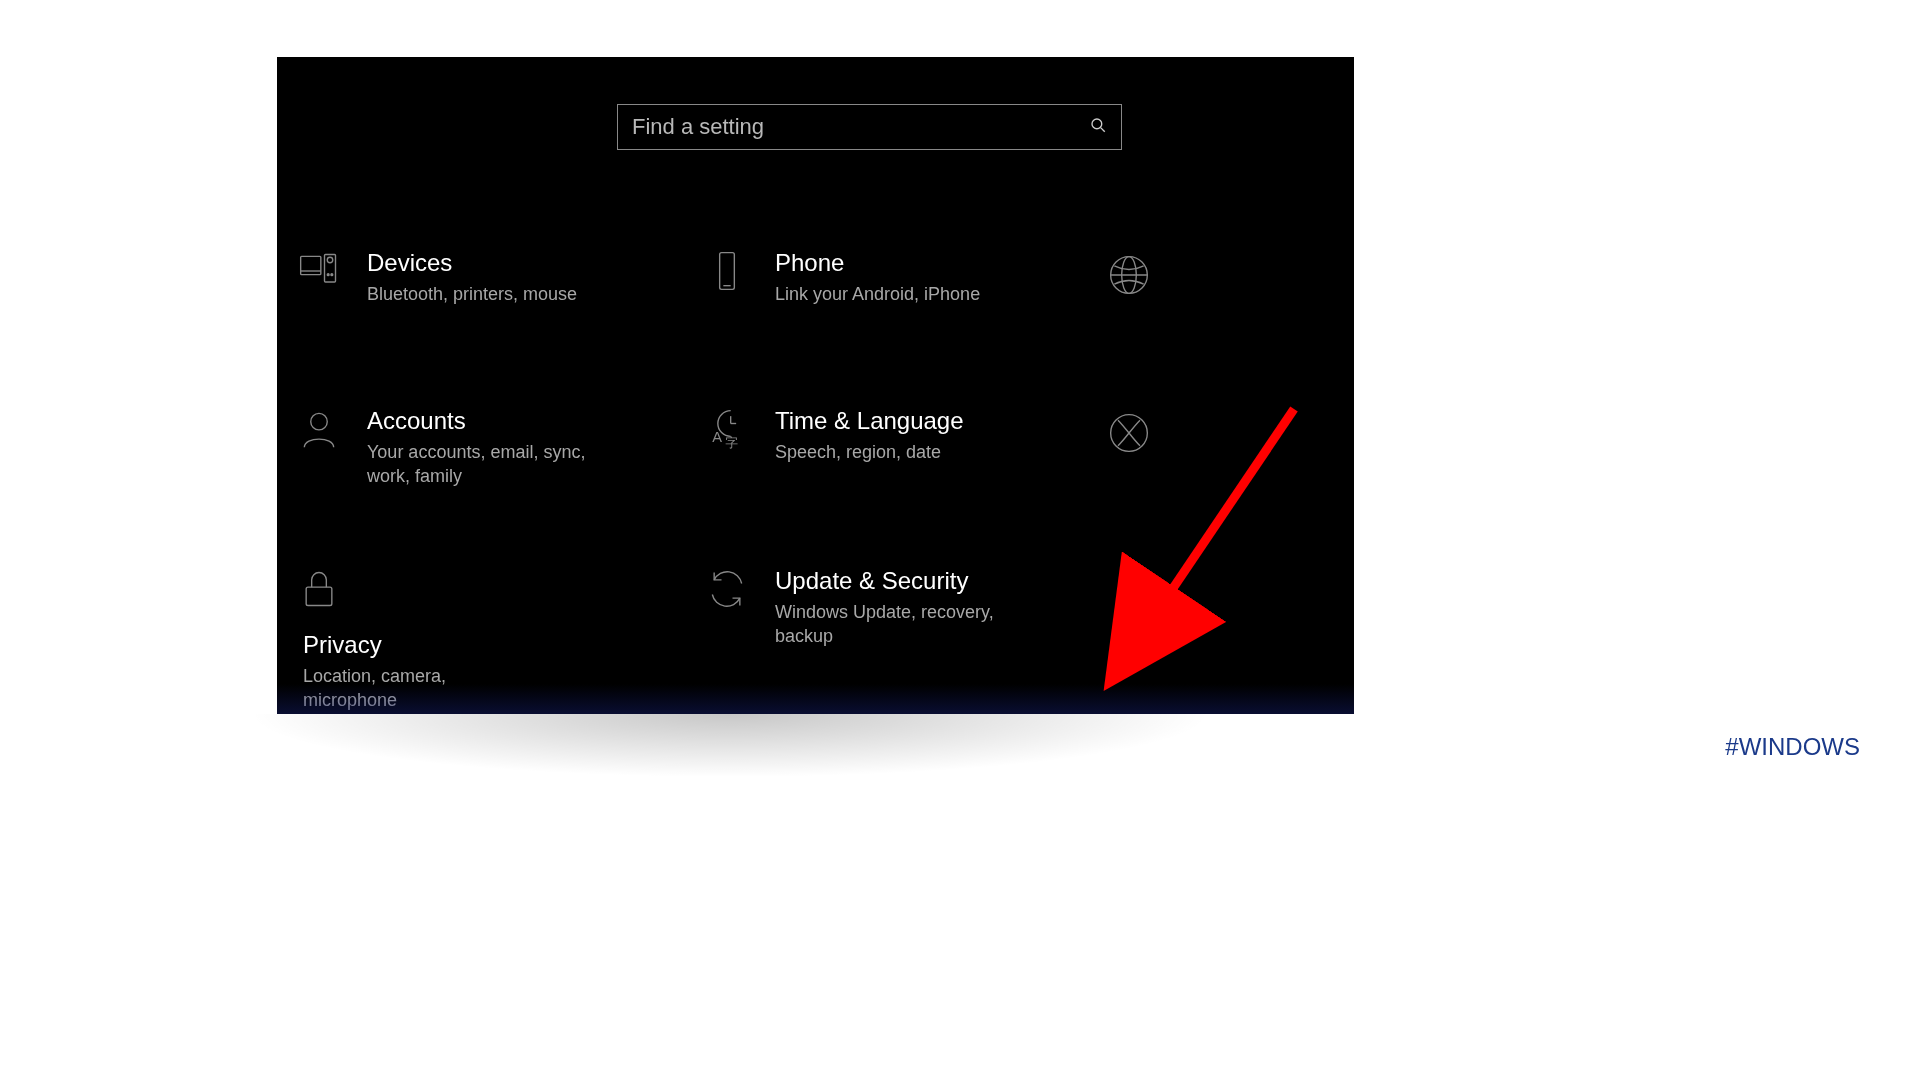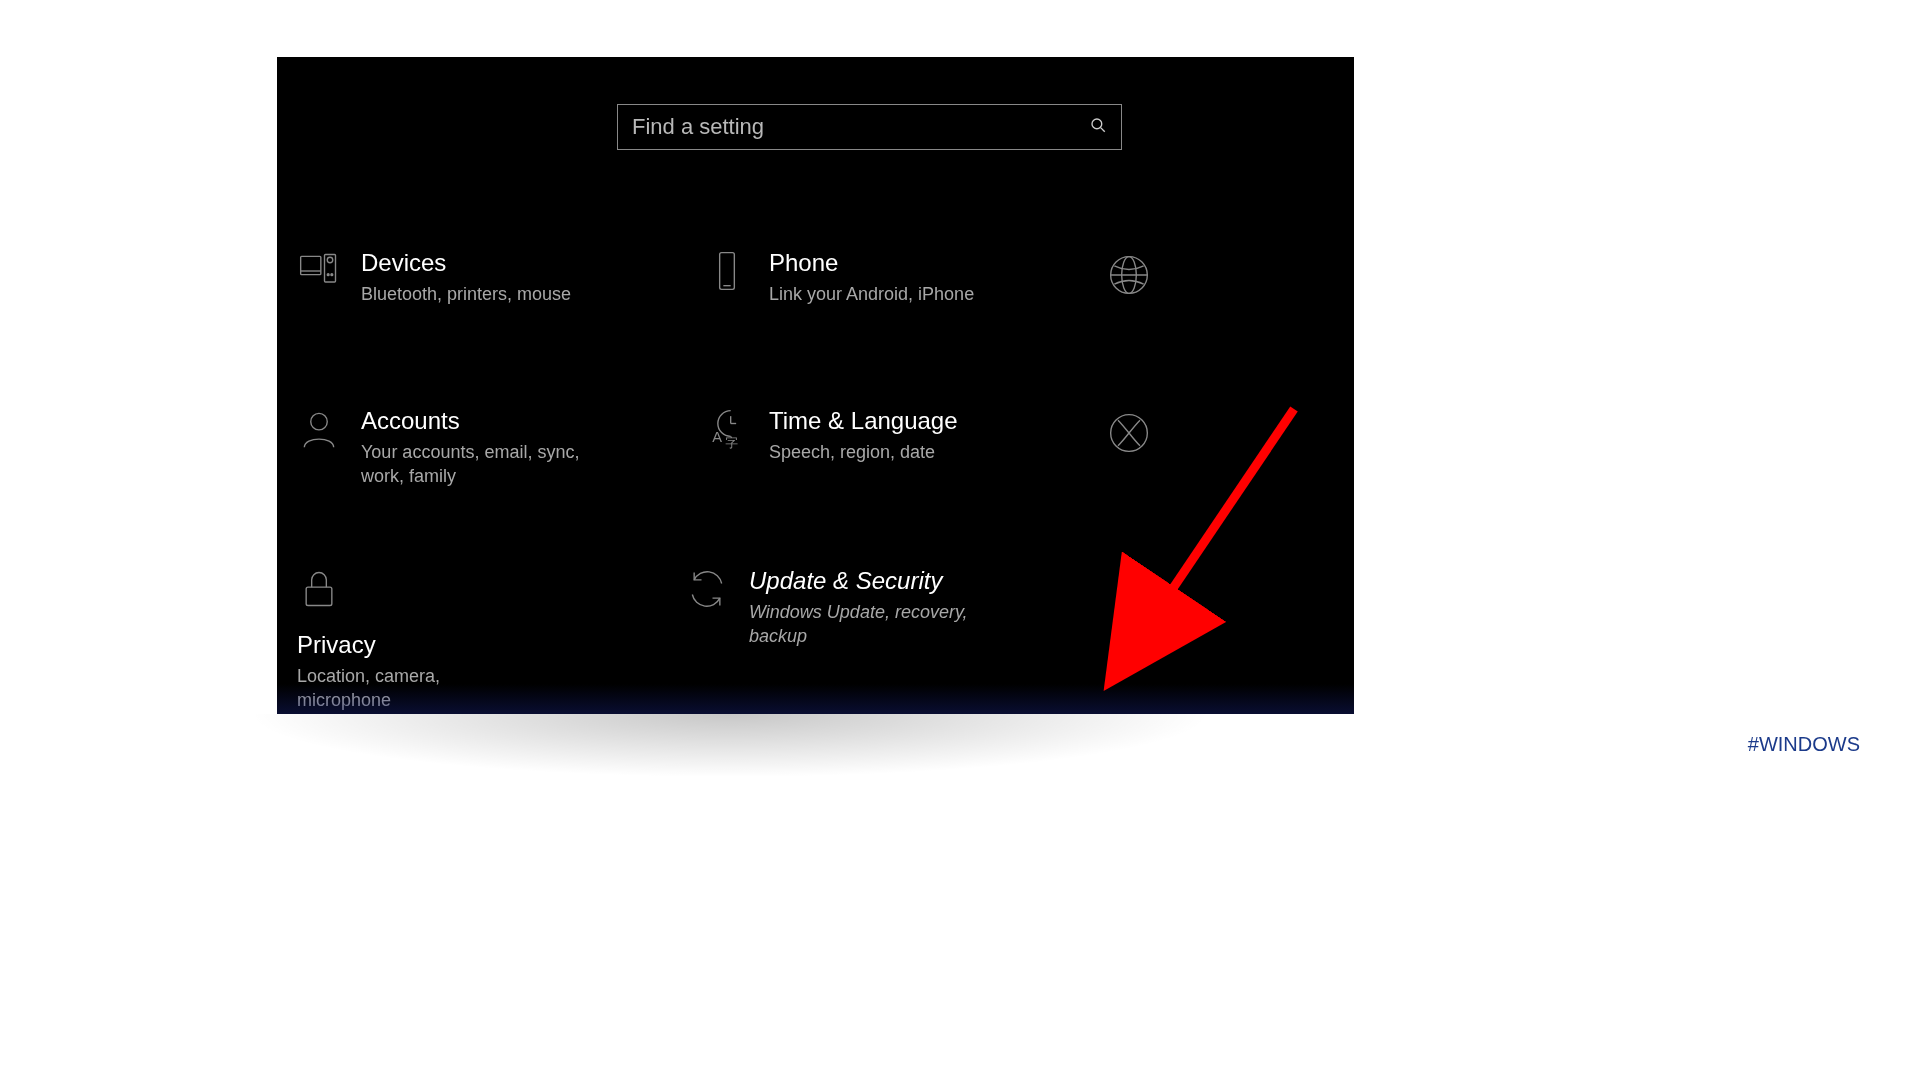--- a/index.html
+++ b/index.html
@@ -72,60 +72,61 @@
     }
     .tile-icon svg {
       stroke: #888;
       fill: none;
       stroke-width: 1.5;
     }
     .tile-text {
       display: flex;
       flex-direction: column;
       max-width: 230px;
+      margin-left: 6px;
     }
     .tile-title {
       color: #ffffff;
       font-size: 24px;
       font-weight: 400;
       line-height: 1.2;
       margin-bottom: 4px;
     }
     .tile-desc {
       color: #a8a8a8;
       font-size: 18px;
       line-height: 1.35;
     }
     .tile-devices { left: 20px; top: 192px; }
     .tile-phone { left: 428px; top: 192px; }
     .tile-accounts { left: 20px; top: 350px; }
     .tile-time { left: 428px; top: 350px; }
     .tile-privacy { left: 20px; top: 510px; flex-direction: column; }
-    .tile-update { left: 408px; top: 510px; font-style: italic; }
+    .tile-update { left: 428px; top: 510px; }
     .tile-network { left: 830px; top: 196px; }
     .tile-gaming { left: 830px; top: 354px; }
 
     .watermark {
       position: absolute;
       left: 50%;
       top: 50%;
       transform: translate(-50%, -50%);
       font-size: 110px;
       font-weight: 700;
       color: rgba(160,160,160,0.12);
       letter-spacing: 2px;
       white-space: nowrap;
       pointer-events: none;
     }
     .hashtag {
       position: absolute;
       right: 60px;
       top: 733px;
       color: #1b3a8a;
-      font-size: 20px;
+      font-size: 24px;
       font-weight: 400;
     }
     .shadow-fade {
       position: absolute;
       left: 160px;
       top: 714px;
       width: 1140px;
       height: 90px;
       background: radial-gradient(ellipse 60% 100% at 50% 0%, rgba(0,0,0,0.22), rgba(0,0,0,0) 70%);
       pointer-events: none;

